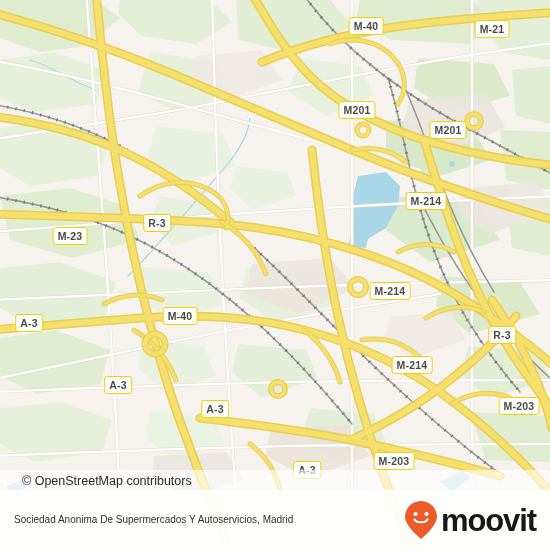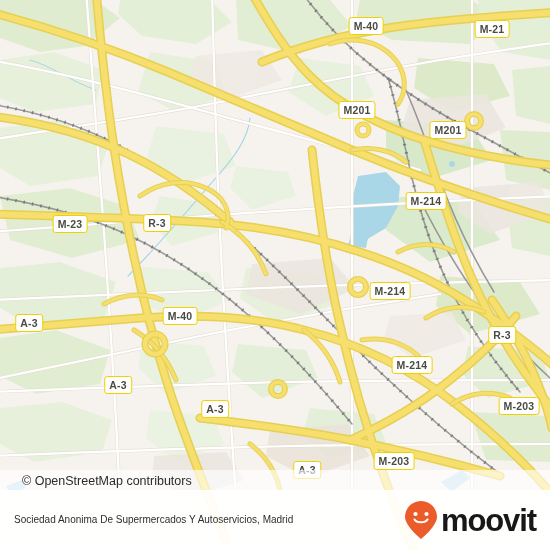--- a/index.html
+++ b/index.html
@@ -347,21 +347,21 @@
       </g>
     </svg>
   </div>
 
   <div id="shield-layer">
       <div class="shield" style="left: 366px; top: 26px;">M-40</div>
       <div class="shield" style="left: 492px; top: 29px;">M-21</div>
       <div class="shield" style="left: 357px; top: 110px;">M201</div>
       <div class="shield" style="left: 448px; top: 130px;">M201</div>
       <div class="shield" style="left: 426px; top: 201px;">M-214</div>
-      <div class="shield" style="left: 70px; top: 224px; text-align: center;">M-23</div>
+      <div class="shield" style="left: 70px; top: 236px; text-align: center;">M-23</div>
       <div class="shield" style="left: 157px; top: 223px;">R-3</div>
       <div class="shield" style="left: 390px; top: 291px;">M-214</div>
       <div class="shield" style="left: 502px; top: 335px;">R-3</div>
       <div class="shield" style="left: 180px; top: 316px;">M-40</div>
       <div class="shield" style="left: 29px; top: 323px;">A-3</div>
       <div class="shield" style="left: 412px; top: 365px;">M-214</div>
       <div class="shield" style="left: 118px; top: 385px;">A-3</div>
       <div class="shield" style="left: 215px; top: 409px;">A-3</div>
       <div class="shield" style="left: 519px; top: 406px;">M-203</div>
       <div class="shield" style="left: 394px; top: 461px;">M-203</div>

